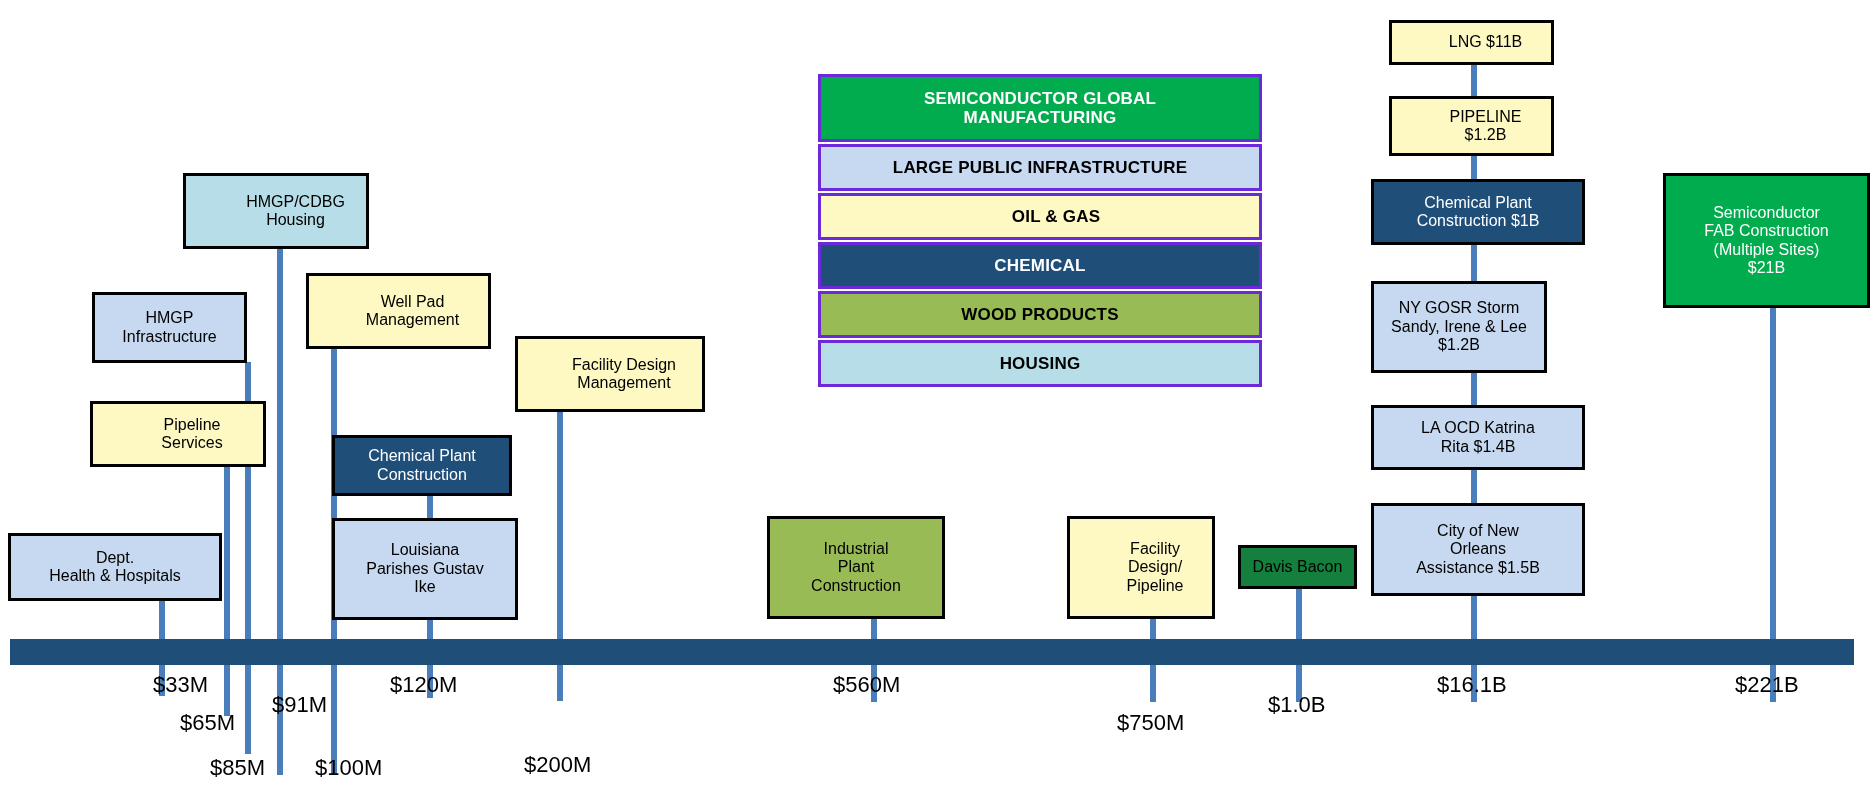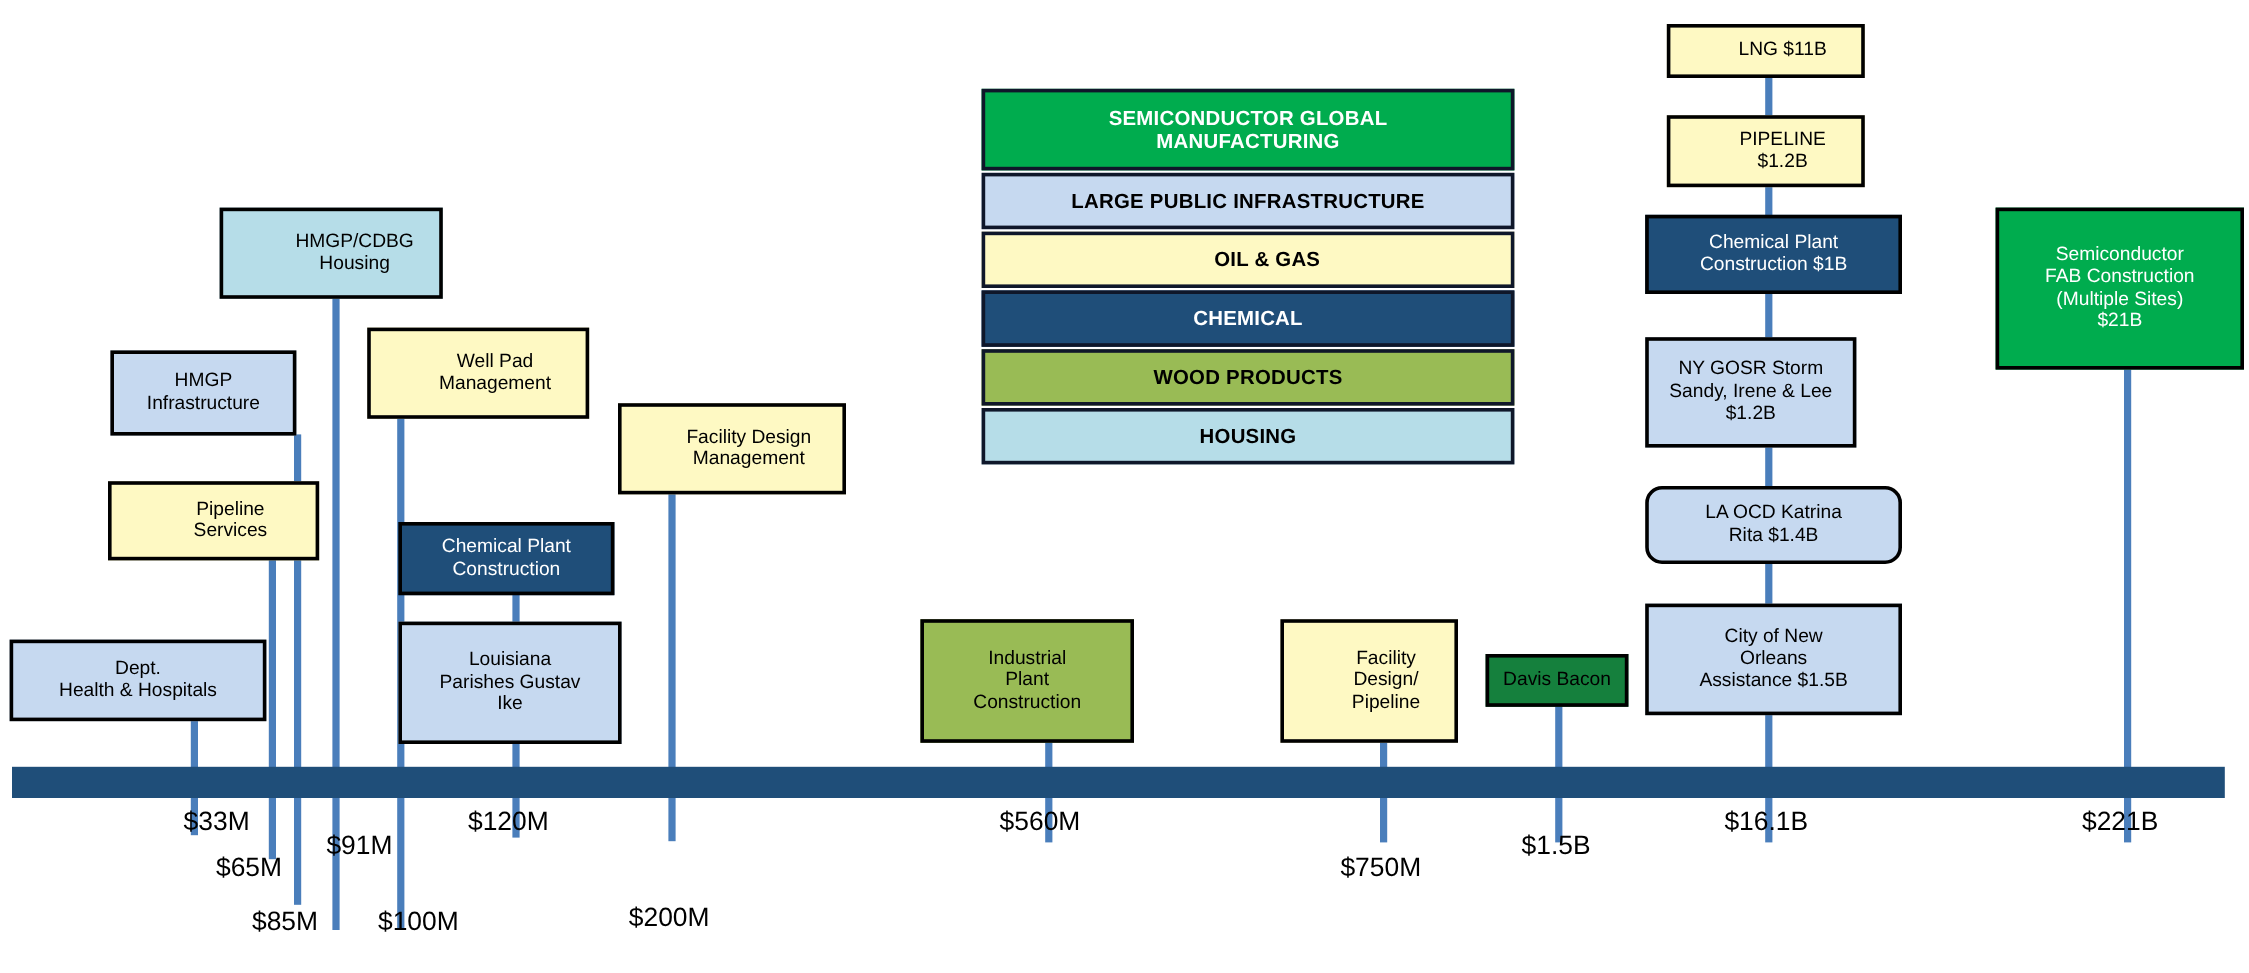--- a/index.html
+++ b/index.html
@@ -55,21 +55,21 @@
 
   
   .legend {
     position: absolute;
     left: 818px;
     top: 74px;
     width: 444px;
   }
   .legend-row {
     box-sizing: border-box;
-    border: 3px solid #0f172a;
+    border: 3px solid #6d28d9;
     height: 47px;
     margin-bottom: 2px;
     display: flex;
     align-items: center;
     justify-content: center;
     text-align: center;
     font-weight: bold;
     font-size: 17px;
     letter-spacing: 0.2px;
     line-height: 1.12;
@@ -151,21 +151,21 @@
   <div class="node fill-oilgas" style="left:1389px; top:96px; width:165px; height:60px;">PIPELINE
 $1.2B</div>
 
   <div class="node fill-chemical" style="left:1371px; top:179px; width:214px; height:66px;">Chemical Plant
 Construction $1B</div>
 
   <div class="node fill-lpi" style="left:1371px; top:281px; width:176px; height:92px;">NY GOSR Storm
 Sandy, Irene &amp; Lee
 $1.2B</div>
 
-  <div class="node fill-lpi" style="left:1371px; top:405px; width:214px; height:65px;border-radius:14px;">LA OCD Katrina
+  <div class="node fill-lpi" style="left:1371px; top:405px; width:214px; height:65px;">LA OCD Katrina
 Rita $1.4B</div>
 
   <div class="node fill-lpi" style="left:1371px; top:503px; width:214px; height:93px;">City of New
 Orleans
 Assistance $1.5B</div>
 
   <div class="node fill-semi" style="left:1663px; top:173px; width:207px; height:135px;">Semiconductor
 FAB Construction
 (Multiple Sites)
 $21B</div>
@@ -182,17 +182,17 @@
 
   <div class="axis-label" style="left:153px;  top:672px;">$33M</div>
   <div class="axis-label" style="left:180px;  top:710px;">$65M</div>
   <div class="axis-label" style="left:210px;  top:755px;">$85M</div>
   <div class="axis-label" style="left:272px;  top:692px;">$91M</div>
   <div class="axis-label" style="left:315px;  top:755px;">$100M</div>
   <div class="axis-label" style="left:390px;  top:672px;">$120M</div>
   <div class="axis-label" style="left:524px;  top:752px;">$200M</div>
   <div class="axis-label" style="left:833px;  top:672px;">$560M</div>
   <div class="axis-label" style="left:1117px; top:710px;">$750M</div>
-  <div class="axis-label" style="left:1268px; top:692px;">$1.5B</div>
+  <div class="axis-label" style="left:1268px; top:692px;">$1.0B</div>
   <div class="axis-label" style="left:1437px; top:672px;">$16.1B</div>
   <div class="axis-label" style="left:1735px; top:672px;">$221B</div>
 
 </div>
 
 </body></html>

